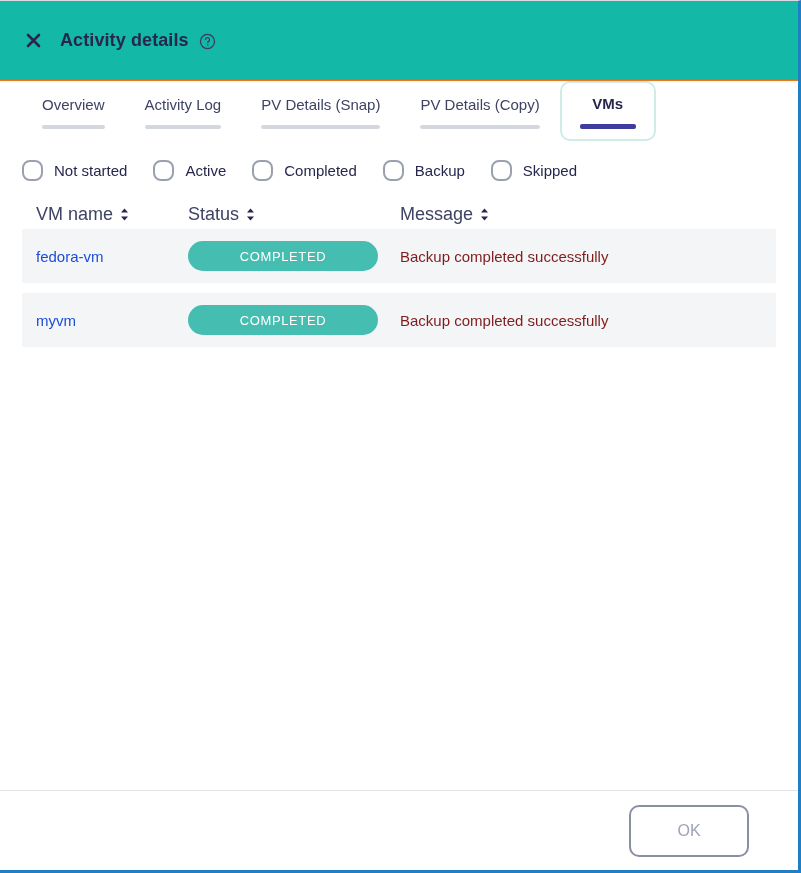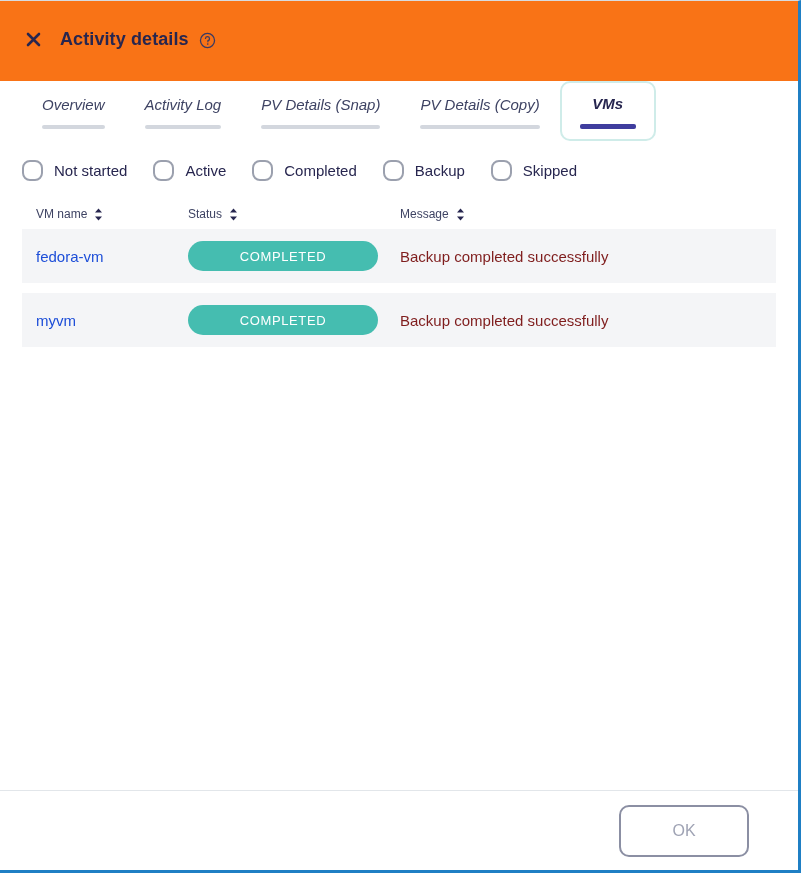--- a/index.html
+++ b/index.html
@@ -29,22 +29,22 @@
   }
 
   
   .dialog-header {
     box-sizing: border-box;
     height: 80px;
     flex: 0 0 80px;
     display: flex;
     align-items: center;
     padding: 0 22px;
-    border-bottom: 4px solid #f97316;
-    background: #f97316;
+    border-bottom: 1px solid #f97316;
+    background: #14b8a6;
   }
   .close-icon {
     width: 22px;
     height: 22px;
     display: flex;
     align-items: center;
     justify-content: center;
     color: #27264f;
     cursor: pointer;
     margin-right: 16px;
@@ -79,21 +79,20 @@
     position: relative;
   }
 
   
   .tabs {
     display: flex;
     align-items: flex-end;
     padding-top: 17px;
     height: 60px;
     box-sizing: border-box;
-    font-style: italic;
   }
   .tab {
     box-sizing: border-box;
     display: flex;
     flex-direction: column;
     align-items: center;
     justify-content: flex-start;
     padding: 12px 18px 10px 18px;
     cursor: pointer;
     border: 2px solid transparent;
@@ -162,21 +161,21 @@
   }
   .table-head {
     display: flex;
     align-items: center;
     height: 30px;
     padding: 0 14px;
   }
   .th {
     display: flex;
     align-items: center;
-    font-size: 12px;
+    font-size: 18px;
     color: #3e4363;
     cursor: pointer;
     white-space: nowrap;
   }
   .sort-icon {
     margin-left: 7px;
     display: inline-flex;
     color: #27264f;
   }
   .sort-icon svg { display:block; }
@@ -224,21 +223,21 @@
     height: 80px;
     box-sizing: border-box;
     border-top: 1px solid #e2e6ea;
     display: flex;
     align-items: center;
     justify-content: flex-end;
     padding: 0 49px 0 22px;
     background: #ffffff;
   }
   .ok-button {
-    width: 130px;
+    width: 120px;
     height: 52px;
     border: 2px solid #8b8fa3;
     border-radius: 10px;
     background: #ffffff;
     color: #9fa3b4;
     font-size: 16px;
     font-family: "Liberation Sans", sans-serif;
     display: flex;
     align-items: center;
     justify-content: center;

